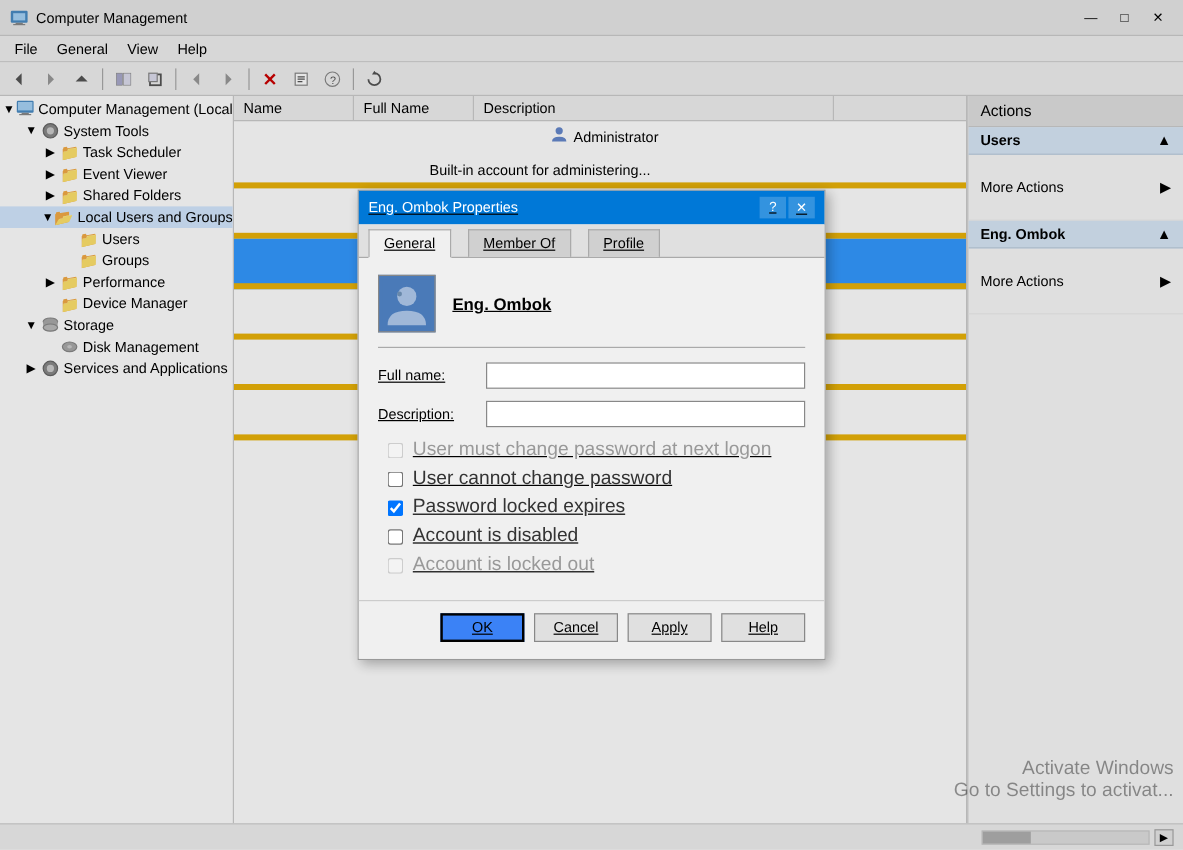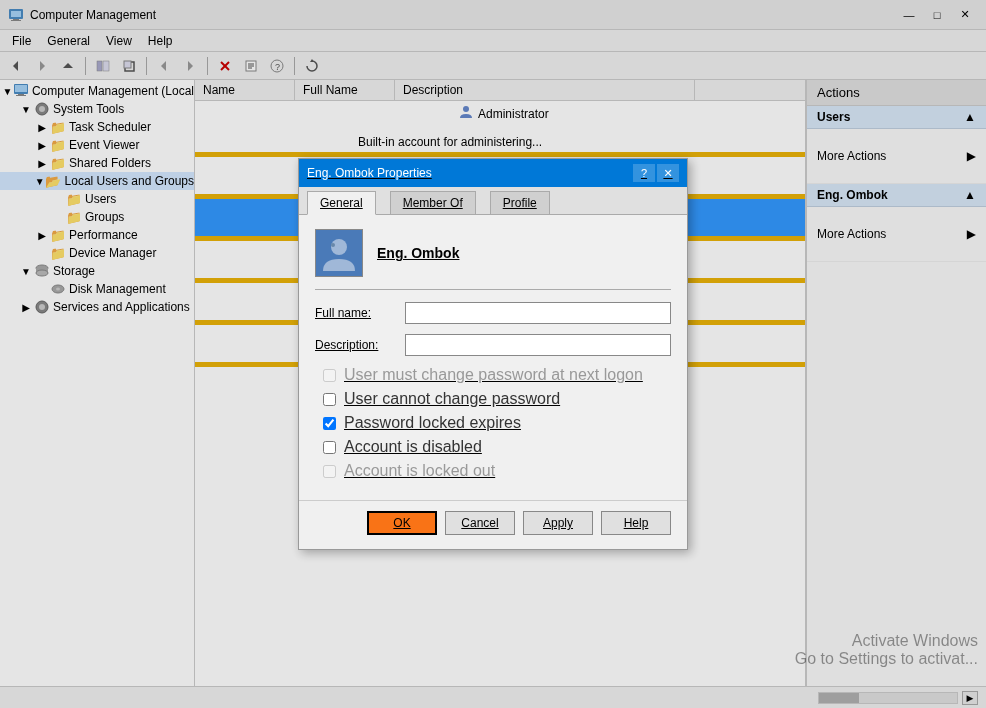--- a/index.html
+++ b/index.html
@@ -307,21 +307,21 @@
     }
     .dialog-btn {
       min-width: 70px;
       height: 24px;
       padding: 2px 12px;
       font-size: 12px;
       background: #e0e0e0;
       border: 1px solid #888;
       cursor: pointer;
     }
-    .dialog-btn.primary { background: #f97316; border: 2px solid #000; }
+    .dialog-btn.primary { background: #3b82f6; border: 2px solid #000; }
 
     
     .activate-watermark {
       position: fixed;
       bottom: 40px;
       right: 8px;
       text-align: right;
       color: rgba(0,0,0,0.4);
       font-size: 16px;
       pointer-events: none;

